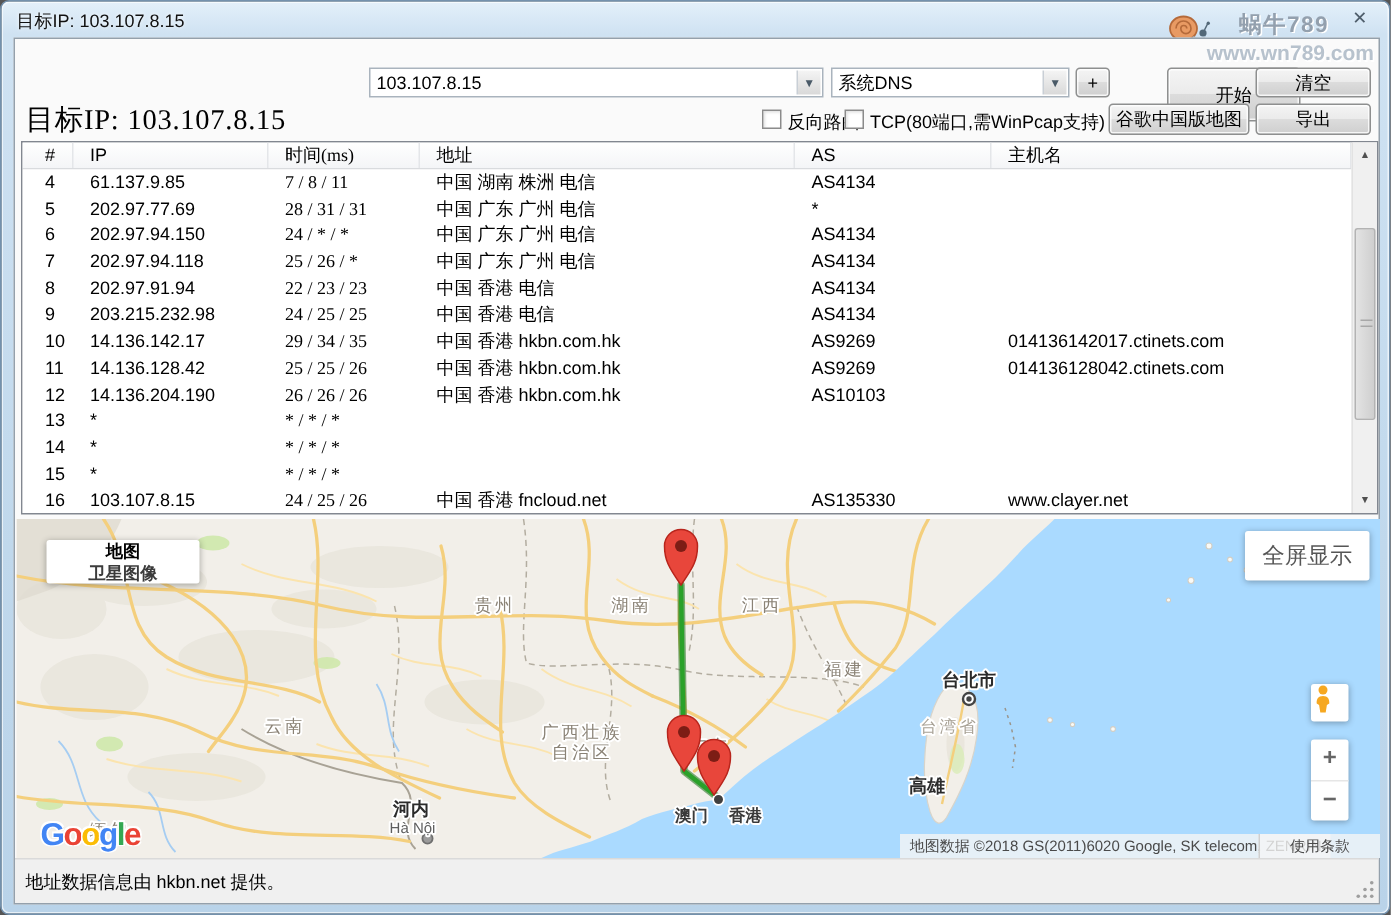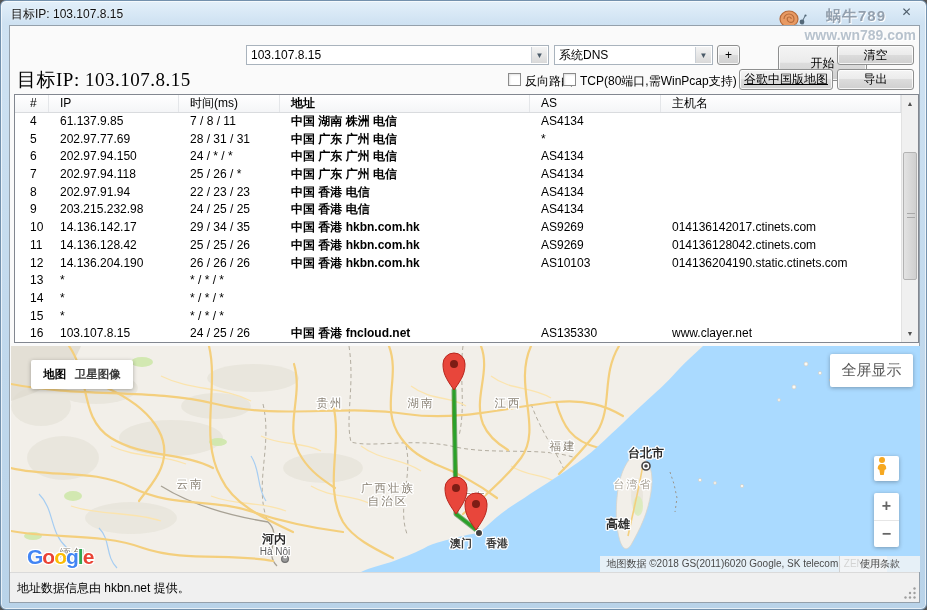--- a/index.html
+++ b/index.html
@@ -25,35 +25,35 @@
   .chk-label{position:absolute;font-size:12px;color:#000;}
   
   .tablebox{position:absolute;left:4px;top:68px;width:905px;height:249px;background:#fff;border:1px solid #828790;display:flex;}
   .tcontent{flex:1;overflow:hidden;}
   .thead{display:flex;height:18px;background:linear-gradient(180deg,#ffffff,#f4f5f7);border-bottom:1px solid #d9dbde;}
   .hcell{font-size:12px;color:#000;line-height:17px;border-right:1px solid #e4e6e9;overflow:hidden;white-space:nowrap;}
   .trow{display:flex;height:17.7px;background:#fff;}
   .cell{font-size:12px;line-height:17.7px;overflow:hidden;white-space:nowrap;}
   .c0{width:34px;padding-left:15px;}
   .c1{width:130px;padding-left:11px;}
-  .c2{width:101px;padding-left:11px;}
-  .c3{width:250px;padding-left:11px;font-weight:bold;}
+  .c2{width:101px;padding-left:11px;font-family:Liberation Serif, serif;}
+  .c3{width:250px;padding-left:11px;}
   .c4{width:131px;padding-left:11px;}
   .c5{flex:1;padding-left:11px;}
   
   .vsb{width:17px;background:#f0f0f0;border-left:1px solid #e2e2e2;position:relative;}
   .vsb .arr{position:absolute;left:0;width:16px;height:17px;text-align:center;font-size:7px;color:#505050;line-height:17px;background:#f0f0f0;cursor:pointer;}
   .vsb .arr.up{top:0;}
   .vsb .arr.dn{bottom:0;}
   .vsb .thumb{position:absolute;left:1px;top:57px;width:14px;height:128px;background:linear-gradient(90deg,#e3e3e3,#cfcfcf);border:1px solid #b3b3b3;border-radius:2px;cursor:pointer;}
   .vsb .grip{position:absolute;left:3px;top:60px;width:8px;height:5px;border-top:1px solid #a8a8a8;border-bottom:1px solid #a8a8a8;}
   
   .mapbox{position:absolute;left:1px;top:320px;width:909px;height:226px;background:#f2efe9;overflow:hidden;}
   .mapbox svg{position:absolute;left:0;top:0;}
-  .map-card{position:absolute;background:#fff;box-shadow:0 1px 4px rgba(0,0,0,.3);border-radius:2px;}
+  .map-card{position:absolute;background:#fff;box-shadow:0 1px 4px rgba(0,0,0,.3);border-radius:2px;flex-direction:column;}
   .maptype{left:20px;top:14px;width:102px;height:29px;display:flex;align-items:center;justify-content:space-around;padding:0 8px;cursor:pointer;}
   .maptype .sel{font-weight:bold;color:#000;font-size:11.5px;}
   .maptype .unsel{color:#3c3c3c;font-size:11.5px;font-weight:bold;}
   .fullscreen{left:819px;top:8px;width:83px;height:33px;display:flex;align-items:center;justify-content:center;font-size:15px;color:#565656;cursor:pointer;}
   .pegman{left:863px;top:110px;width:25px;height:25px;display:flex;align-items:center;justify-content:center;cursor:pointer;}
   .zoomctl{left:863px;top:147px;width:25px;height:54px;display:flex;flex-direction:column;cursor:pointer;}
   .zoomctl div{flex:1;display:flex;align-items:center;justify-content:center;font-size:16px;font-weight:bold;color:#666;}
   .zoomctl .zin{border-bottom:1px solid #e6e6e6;}
   .attrib{position:absolute;right:33px;bottom:0;height:16px;background:rgba(245,245,245,.8);display:flex;align-items:center;padding:4px 6px;font-size:10px;color:#4a4a4a;}
   .terms{position:absolute;right:0;bottom:0;height:16px;background:rgba(245,245,245,.8);display:flex;align-items:center;padding:0 20px;font-size:10px;color:#4a4a4a;border-left:1px solid #d0d0d0;cursor:pointer;}
@@ -104,21 +104,21 @@
       </div>
       <div class="btn" style="left:707px;top:19px;width:23px;height:20px;">+</div>
       <div class="btn" style="left:734px;top:19px;width:89px;height:36px;margin-left:34px;">开始</div>
       <div class="btn" style="left:827px;top:19px;width:77px;height:20px;">清空</div>
 
       <div class="target-label">目标IP: 103.107.8.15</div>
       <div class="chk" style="left:498px;top:47px;"></div>
       <span class="chk-label" style="left:515px;top:47px;">反向路由</span>
       <div class="chk" style="left:553px;top:47px;"></div>
       <span class="chk-label" style="left:570px;top:47px;">TCP(80端口,需WinPcap支持)</span>
-      <div class="btn" style="left:729px;top:43px;width:94px;height:21px;text-decoration:underline;">谷歌中国版地图</div>
+      <div class="btn" style="left:729px;top:43px;width:94px;height:21px;">谷歌中国版地图</div>
       <div class="btn" style="left:827px;top:43px;width:77px;height:21px;">导出</div>
 
       <div class="tablebox">
         <div class="tcontent">
           <div class="thead" id="thead">
               <div class="hcell c0">#</div>
               <div class="hcell c1">IP</div>
               <div class="hcell c2">时间(ms)</div>
               <div class="hcell c3">地址</div>
               <div class="hcell c4">AS</div>
@@ -188,21 +188,20 @@
                 <div class="cell c3">中国 香港 hkbn.com.hk</div>
                 <div class="cell c4">AS9269</div>
                 <div class="cell c5">014136128042.ctinets.com</div>
               </div>
               <div class="trow">
                 <div class="cell c0">12</div>
                 <div class="cell c1">14.136.204.190</div>
                 <div class="cell c2">26 / 26 / 26</div>
                 <div class="cell c3">中国 香港 hkbn.com.hk</div>
                 <div class="cell c4">AS10103</div>
-                <div class="cell c5">014136204190.static.ctinets.com</div>
               </div>
               <div class="trow">
                 <div class="cell c0">13</div>
                 <div class="cell c1">*</div>
                 <div class="cell c2">* / * / *</div>
                 <div class="cell c3"></div>
                 <div class="cell c4"></div>
                 <div class="cell c5"></div>
               </div>
               <div class="trow">

